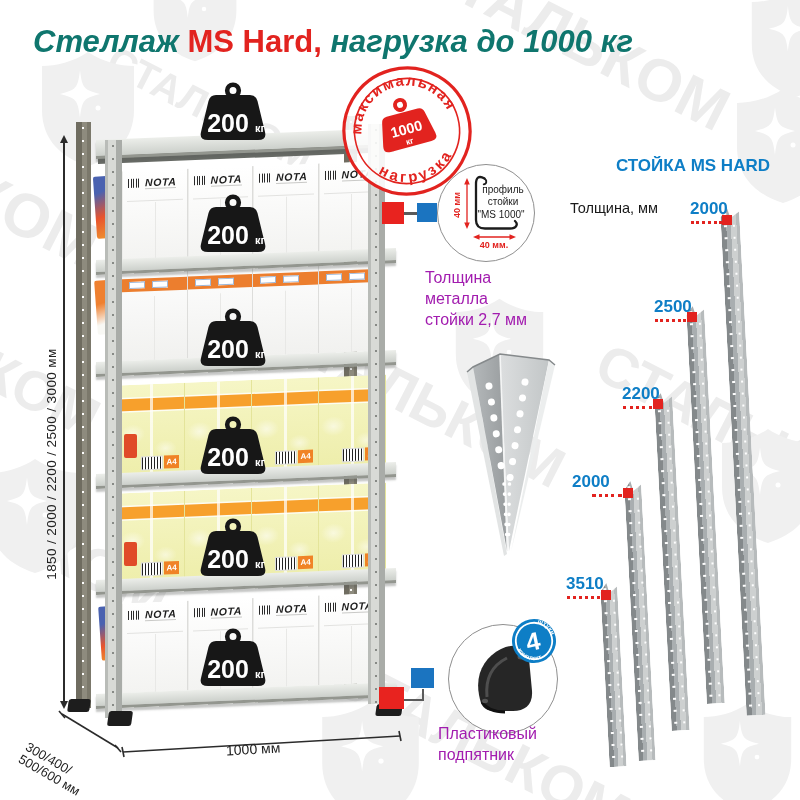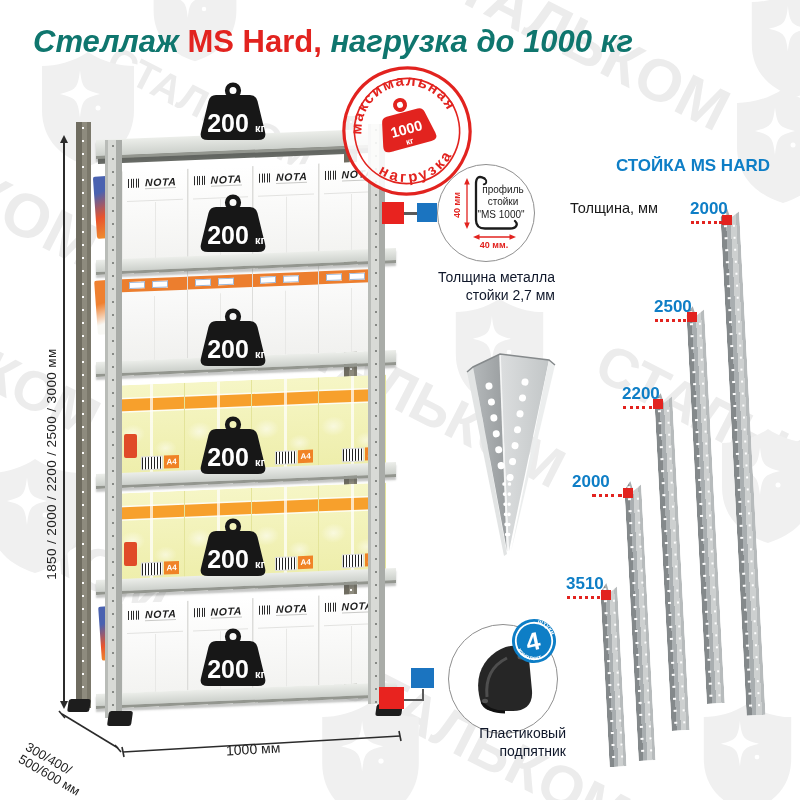--- a/index.html
+++ b/index.html
@@ -82,21 +82,21 @@
   .dim-height-text{position:absolute;left:44px;top:610px;width:292px;font-size:13.5px;color:#222;
     letter-spacing:.4px;text-align:center;transform:rotate(-90deg);transform-origin:left top;z-index:8;}
   .dim-depth-text{position:absolute;left:30px;top:740px;font-size:13px;line-height:1.1;color:#222;
     transform:rotate(30deg);transform-origin:left top;z-index:8;}
   .dim-width-text{position:absolute;left:226px;top:741px;font-size:14px;color:#222;
     transform:rotate(-3deg);z-index:8;}
   .dims-svg{position:absolute;left:20px;top:700px;z-index:8;}
 
   
   .circle-fig{position:absolute;border:1px solid #8f8f8f;border-radius:50%;background:#fff;z-index:10;}
-  .mid-caption{position:absolute;text-align:right;font-size:14px;line-height:1.3;color:#0f172a;z-index:10;}
+  .mid-caption{position:absolute;text-align:left;font-size:16px;line-height:1.3;color:#a21caf;z-index:10;}
   .stamp{position:absolute;left:340px;top:64px;z-index:22;}
   .angle3d{position:absolute;left:443px;top:348px;z-index:9;}
   .foot-badge{position:absolute;left:511px;top:618px;z-index:12;transform:rotate(-12deg);}
 
   
   .comp-header{position:absolute;left:545px;top:74px;width:215px;text-align:center;
     color:#e2231f;font-weight:bold;font-size:19px;line-height:1.12;z-index:10;}
   .comp-sub{position:absolute;left:598px;top:156px;width:190px;text-align:center;
     color:#0e7ec6;font-weight:bold;font-size:17px;z-index:10;}
   .height-caption{position:absolute;left:570px;top:200px;font-size:14.5px;z-index:10;}

